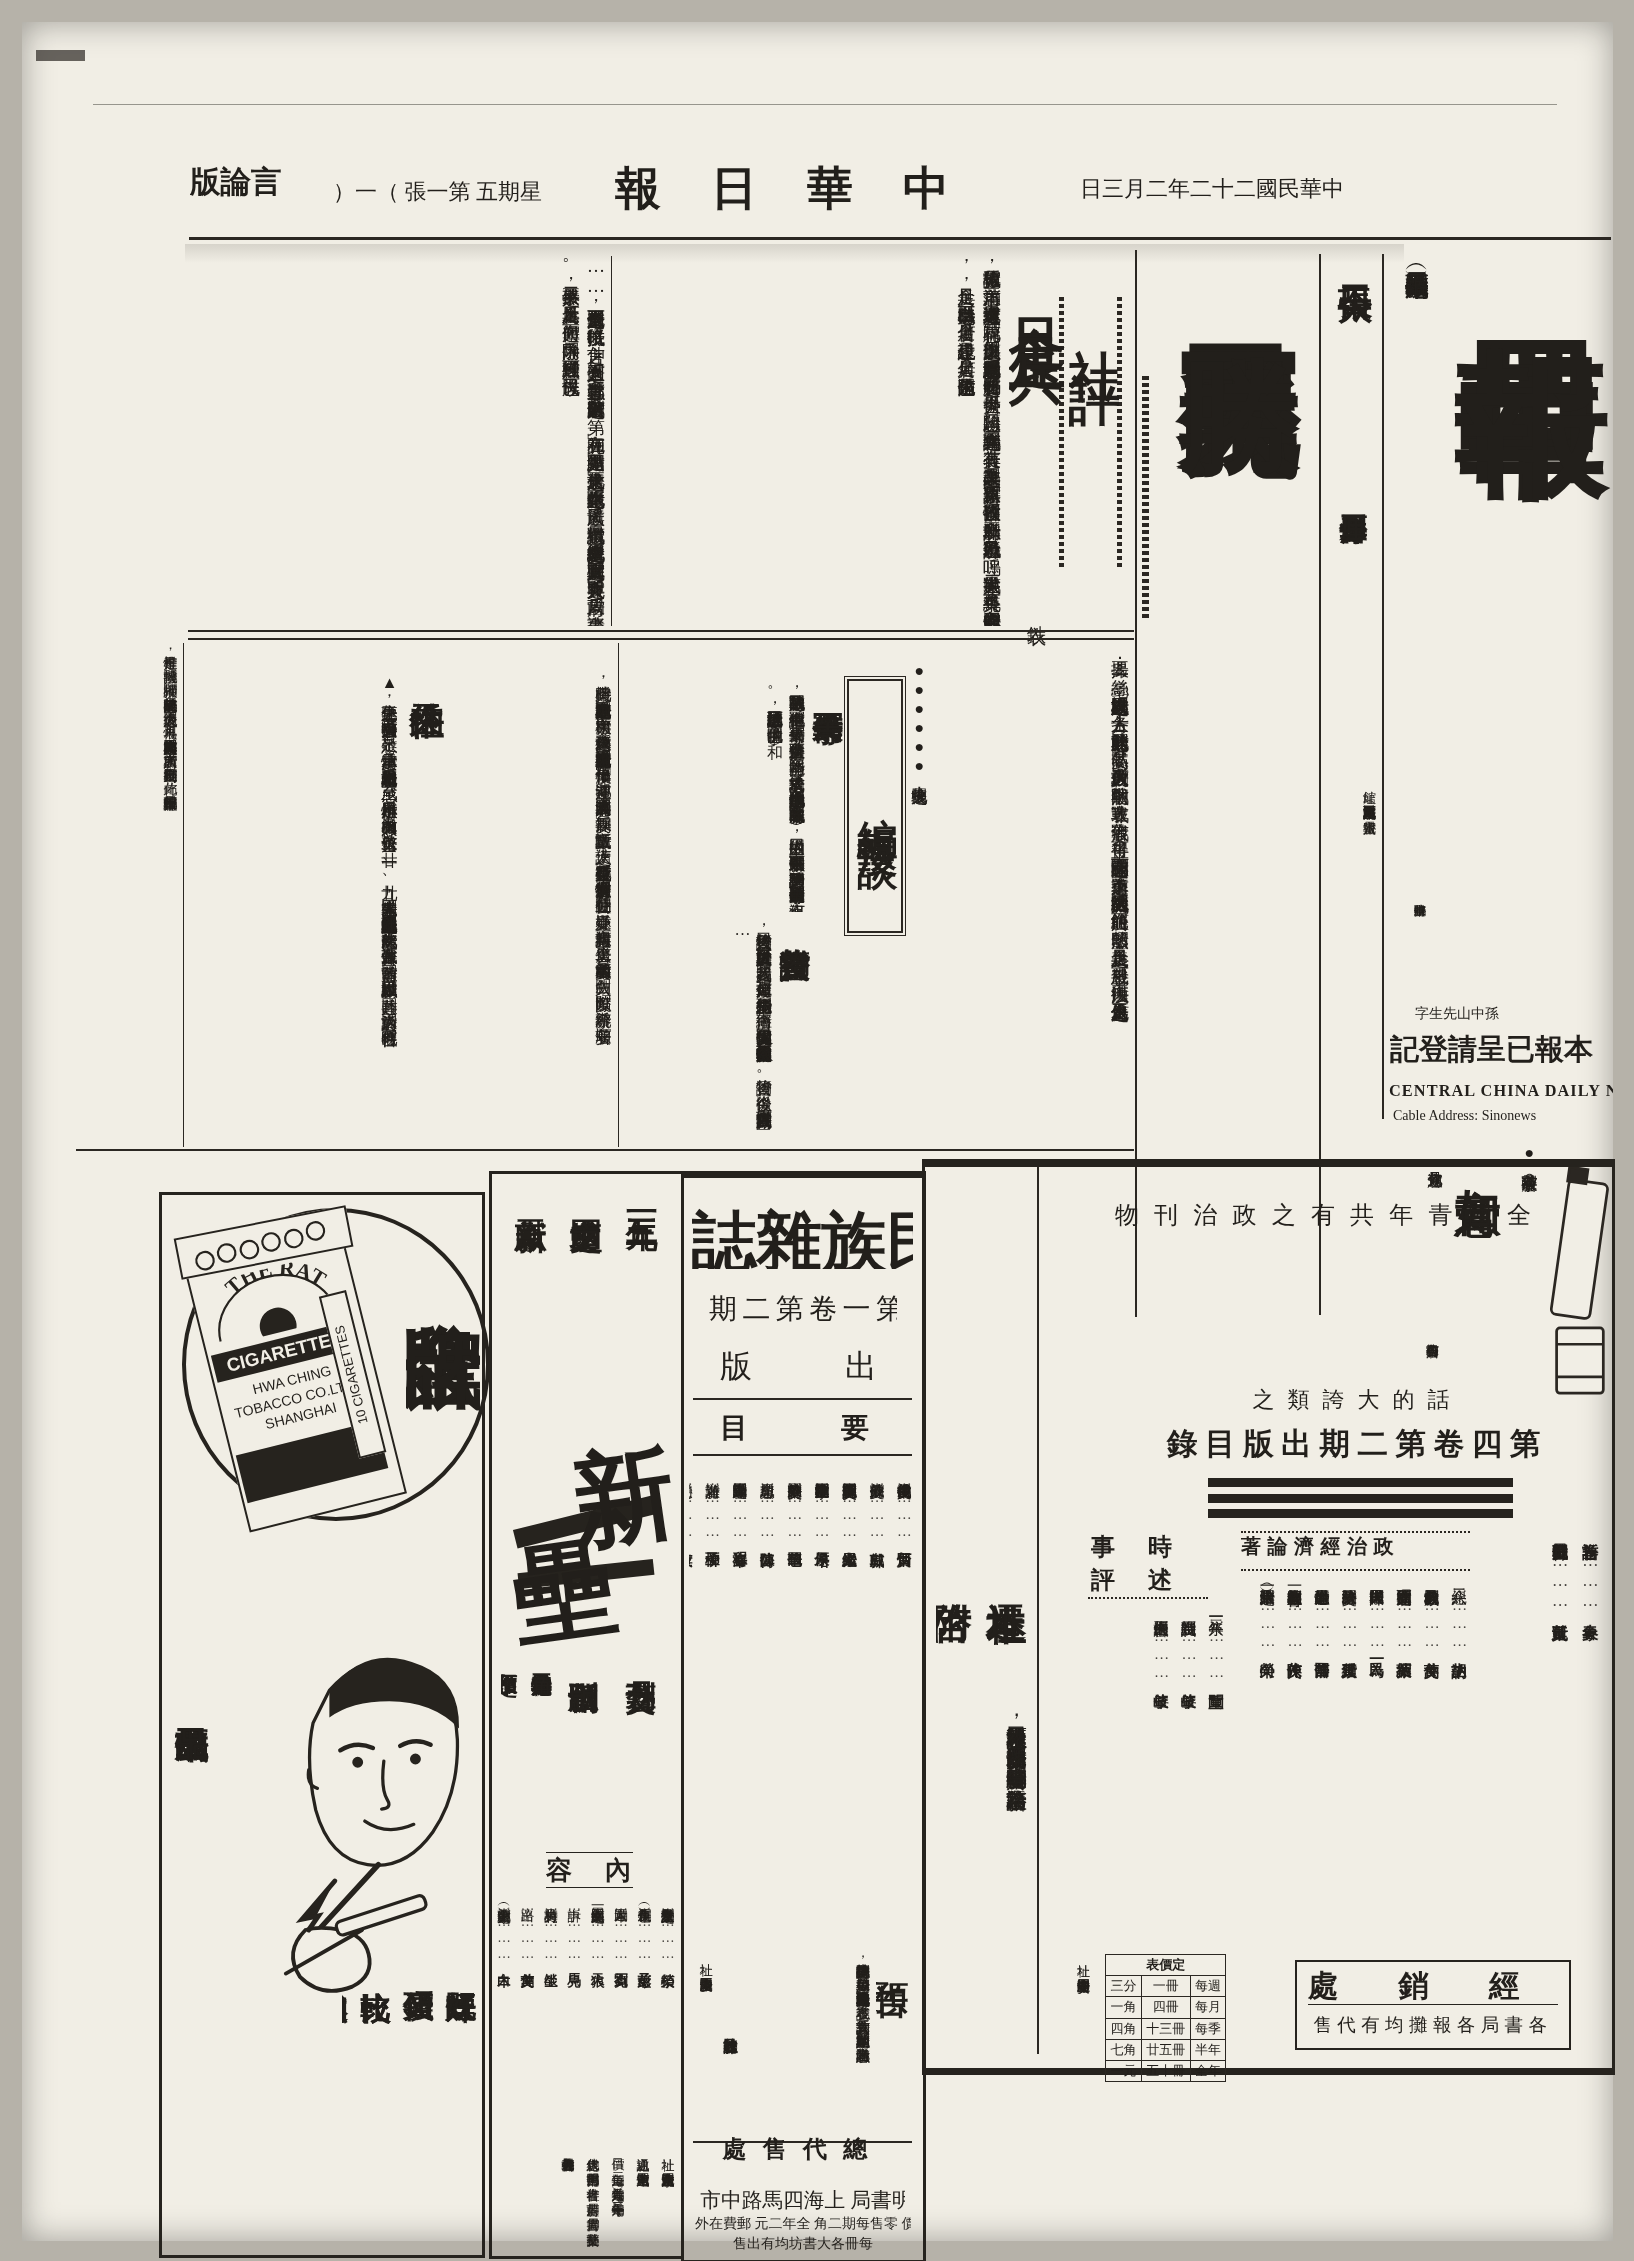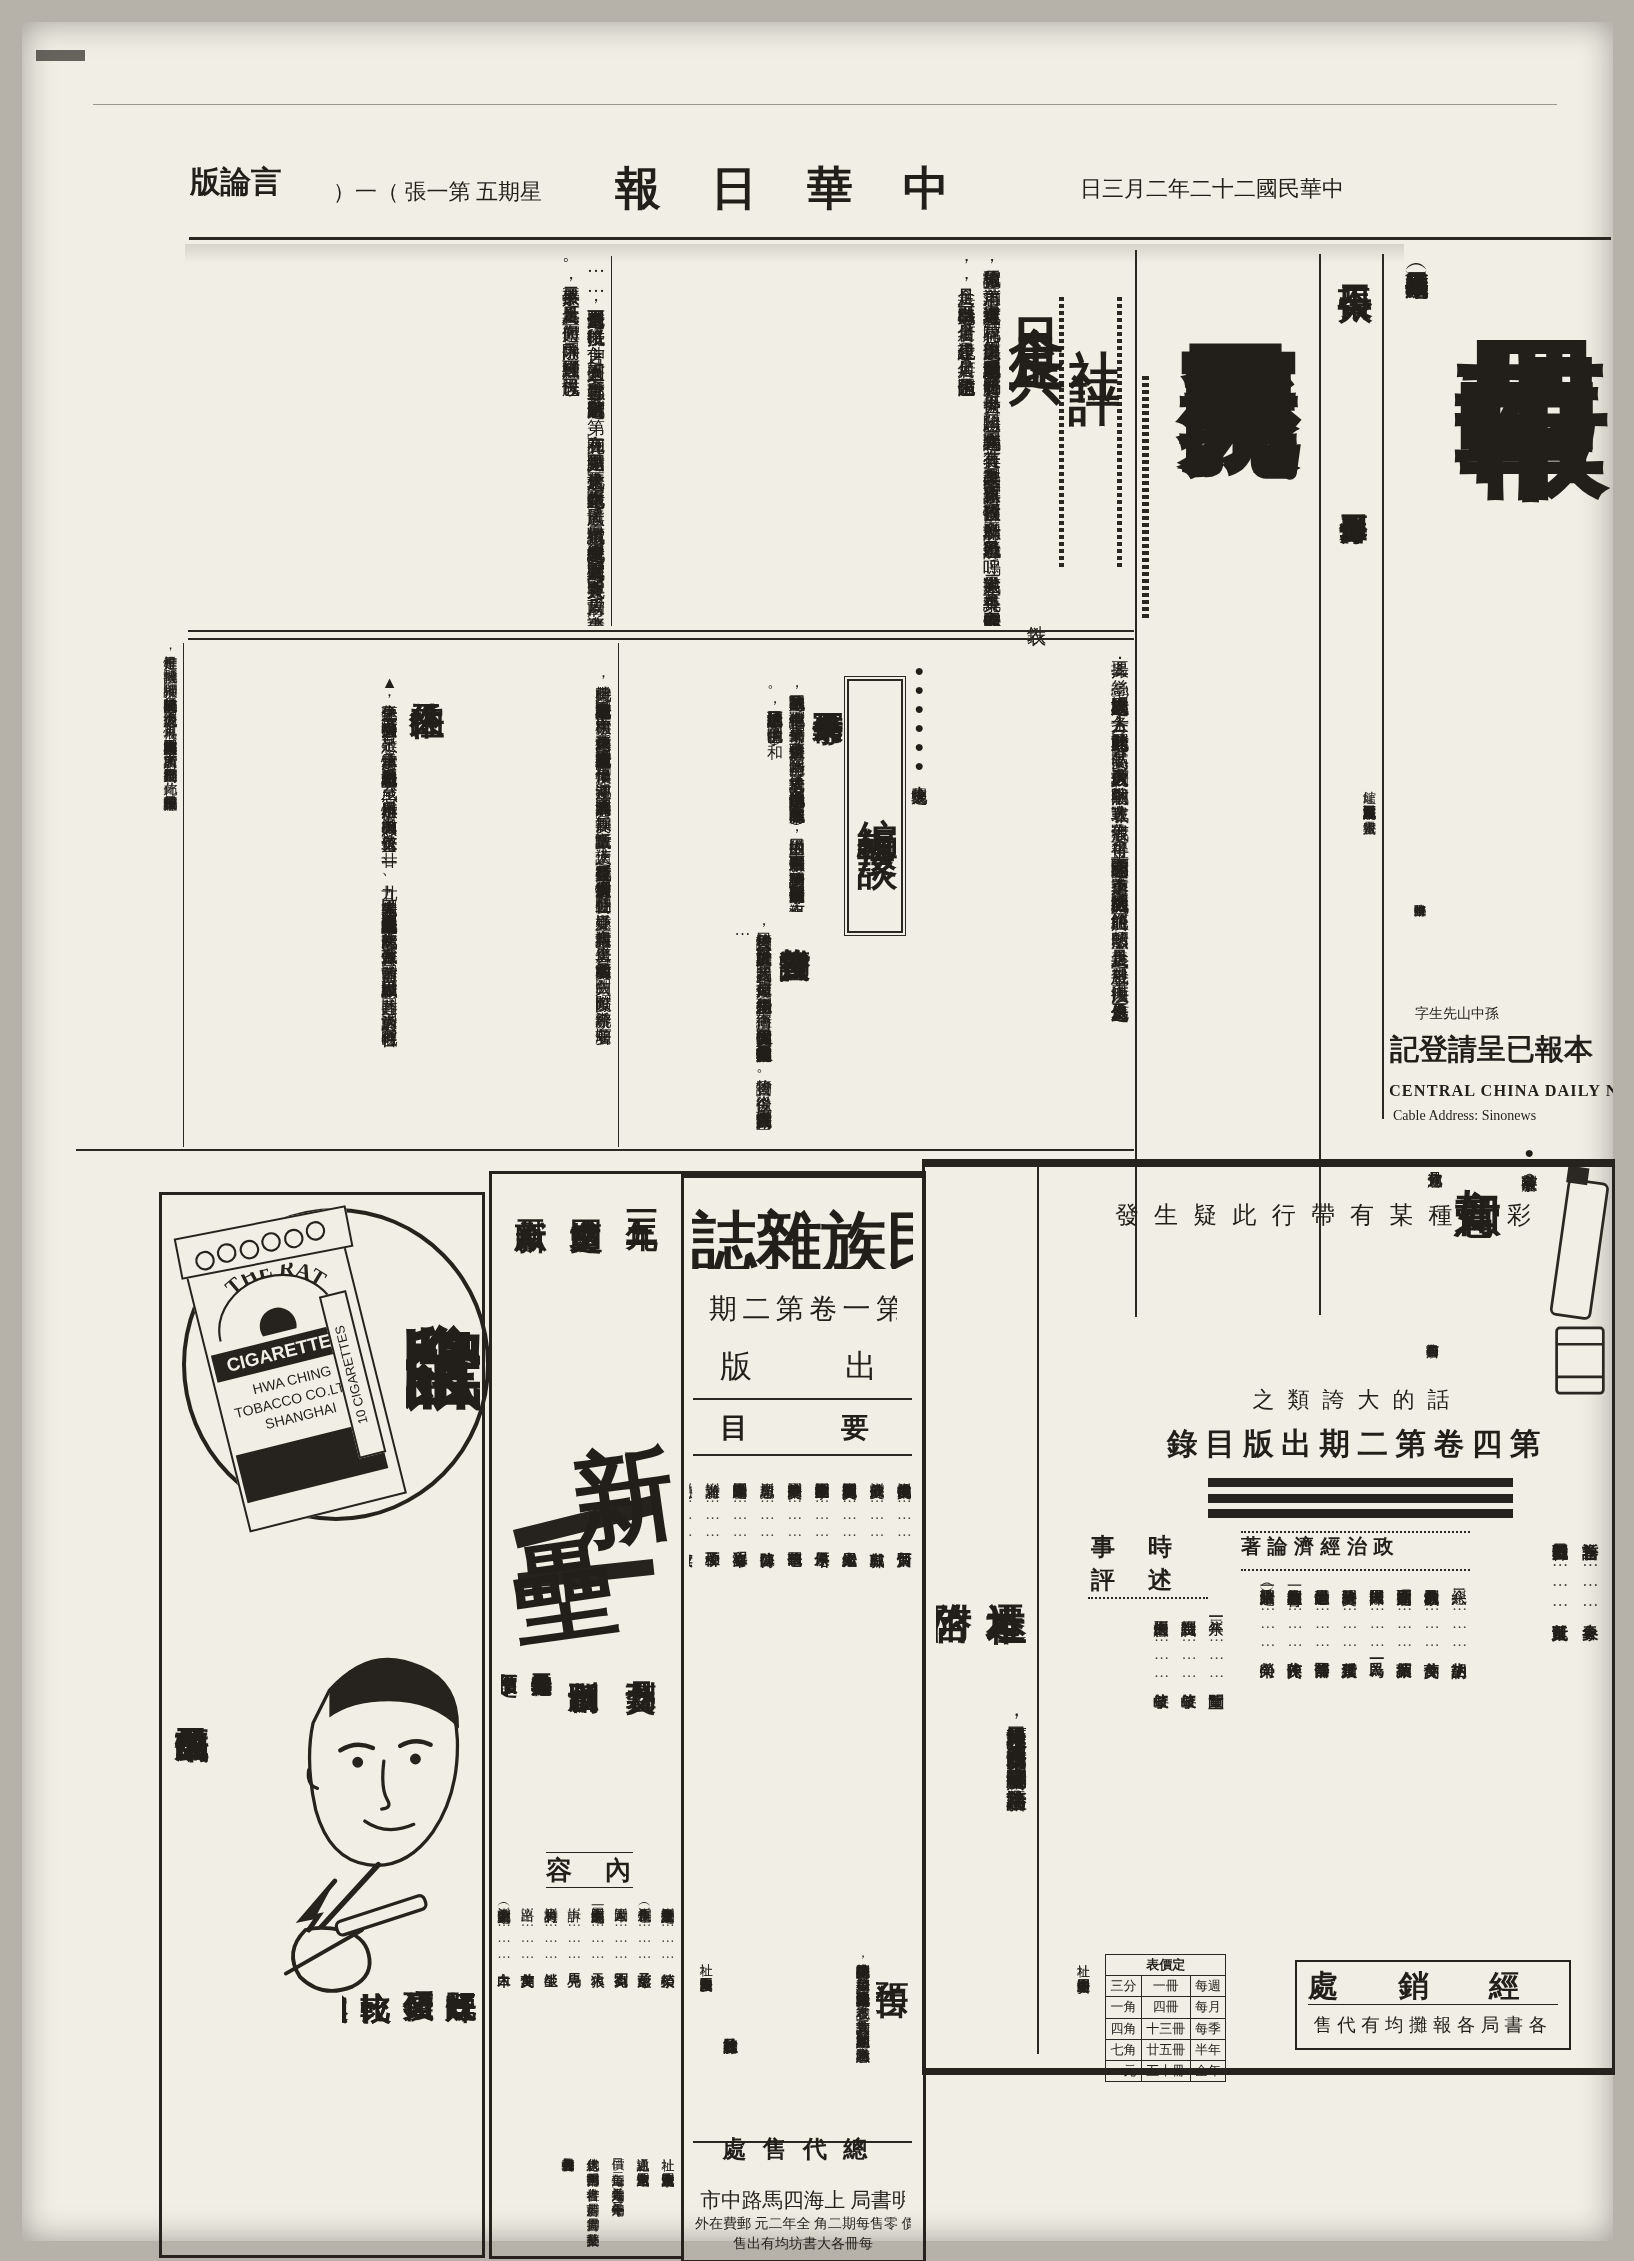--- a/index.html
+++ b/index.html
@@ -232,21 +232,21 @@
 
 <div class="abs" style="left:922px;top:1159px;width:687px;height:901px;border:3.3px solid #26231e;border-top-width:8.7px;border-bottom-width:7.6px;">
   <div class="abs rule" style="left:112px;top:0;width:1.6px;height:887px;"></div>
 
   <div class="abs v b" style="left:11px;top:405px;width:94px;height:131px;font-size:40px;line-height:47px;">
       <div class="blk">本社遷址</div>
       <div class="blk">附啓</div>
     </div>
   <div class="abs v" style="left:6.5px;top:544px;width:101px;height:337px;font-size:20.7px;line-height:33px;">本社社址原設漢口路中華日報社內，茲已遷至靜安寺路安樂坊四十四號，嗣後關於本刊編輯發行等事，請逕向新址接洽為荷。</div>
 
-  <div class="abs h" style="left:185px;top:32px;width:441px;height:30.5px;font-size:24px;text-align:center;letter-spacing:15.2px;">發生疑此行帶有某種色彩</div>
+  <div class="abs h" style="left:185px;top:32px;width:441px;height:30.5px;font-size:24px;text-align:center;letter-spacing:15.2px;">物刊治政之有共年青國全</div>
   <div class="abs h" style="left:250px;top:218px;width:365px;height:28px;font-size:22px;text-align:center;letter-spacing:13px;">之類誇大的話</div>
   <div class="abs h b" style="left:212px;top:257px;width:441px;height:37px;font-size:30.5px;text-align:center;letter-spacing:7.6px;">錄目版出期二第卷四第</div>
   <div class="abs" style="left:283px;top:311px;width:305px;height:8.7px;background:#26231e;"></div>
   <div class="abs" style="left:283px;top:327px;width:305px;height:8.7px;background:#26231e;"></div>
   <div class="abs" style="left:283px;top:342px;width:305px;height:8.7px;background:#26231e;"></div>
 
   <div class="abs v" style="left:550px;top:364px;width:128px;height:419px;font-size:16.3px;line-height:25px;">
       <div class="toc-item toc-bold"><span class="tt">卷首語</span><span class="tl">…………</span><span class="ta">象春</span></div>
       <div class="toc-item"><span class="tt">對日抗戰是我們神聖的任務</span><span class="tl">…………</span><span class="ta">黃延凱</span></div>
     </div>

